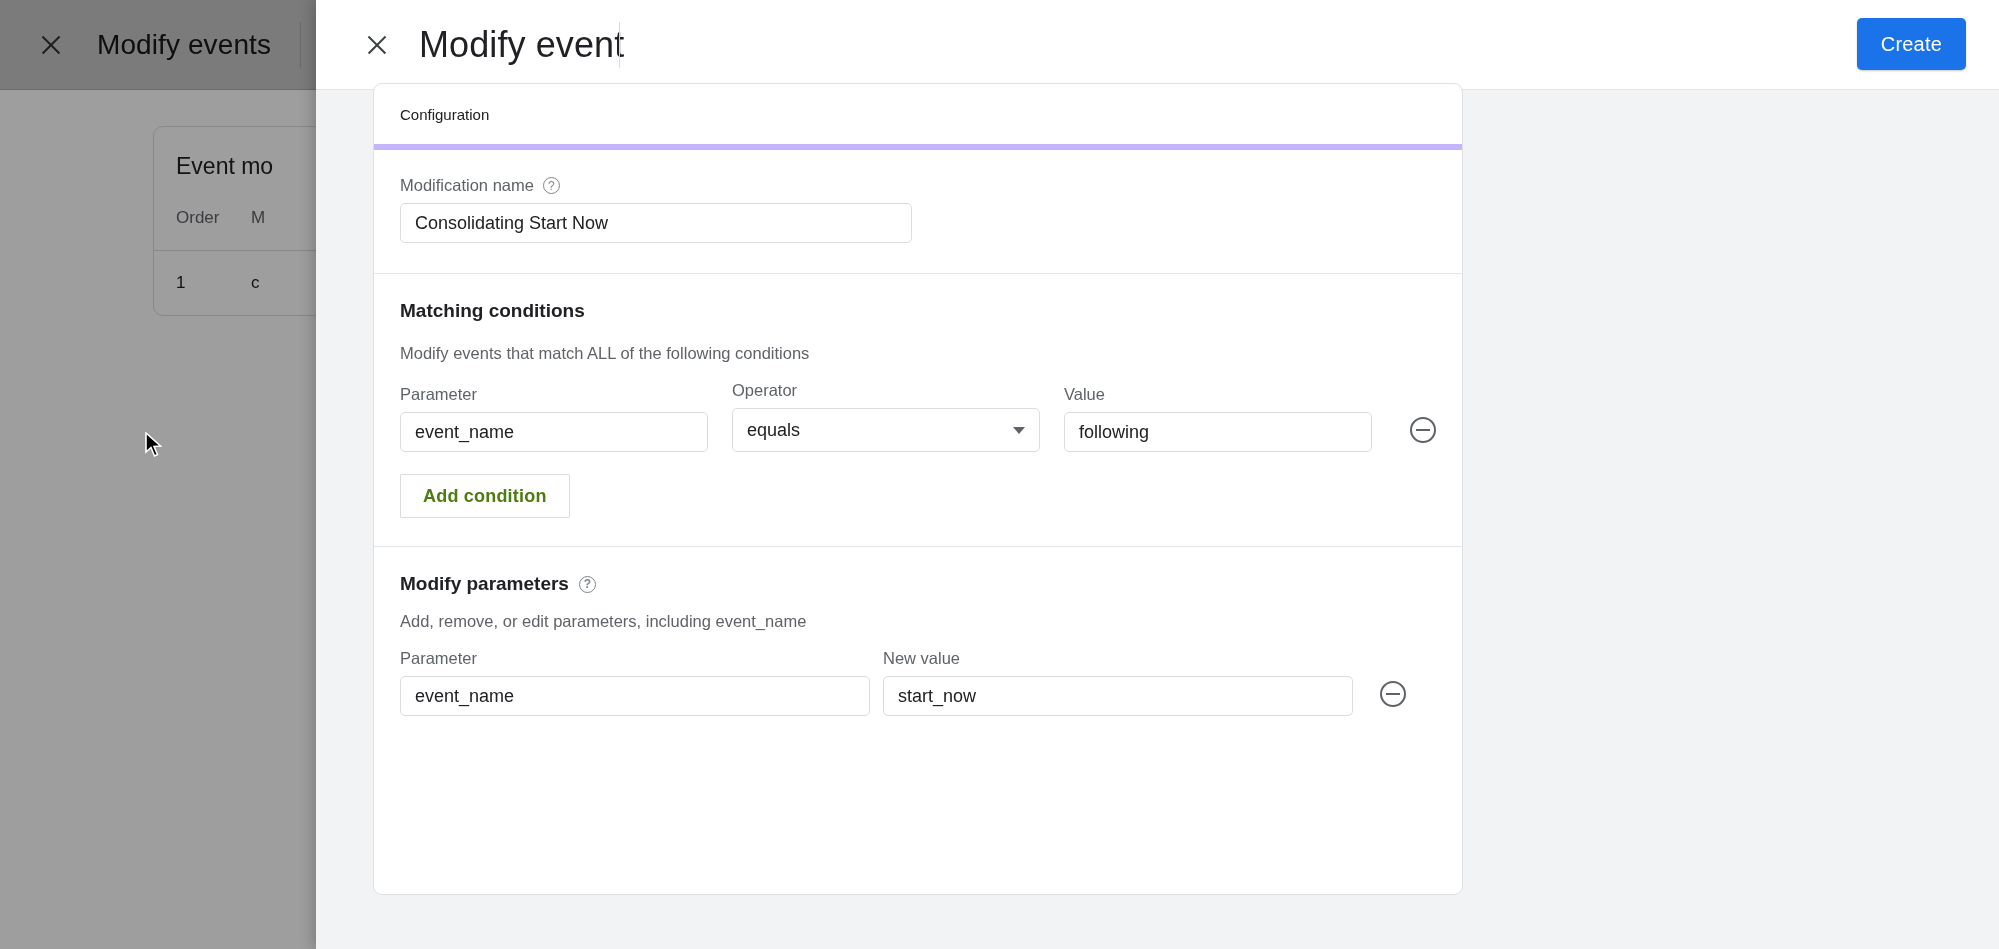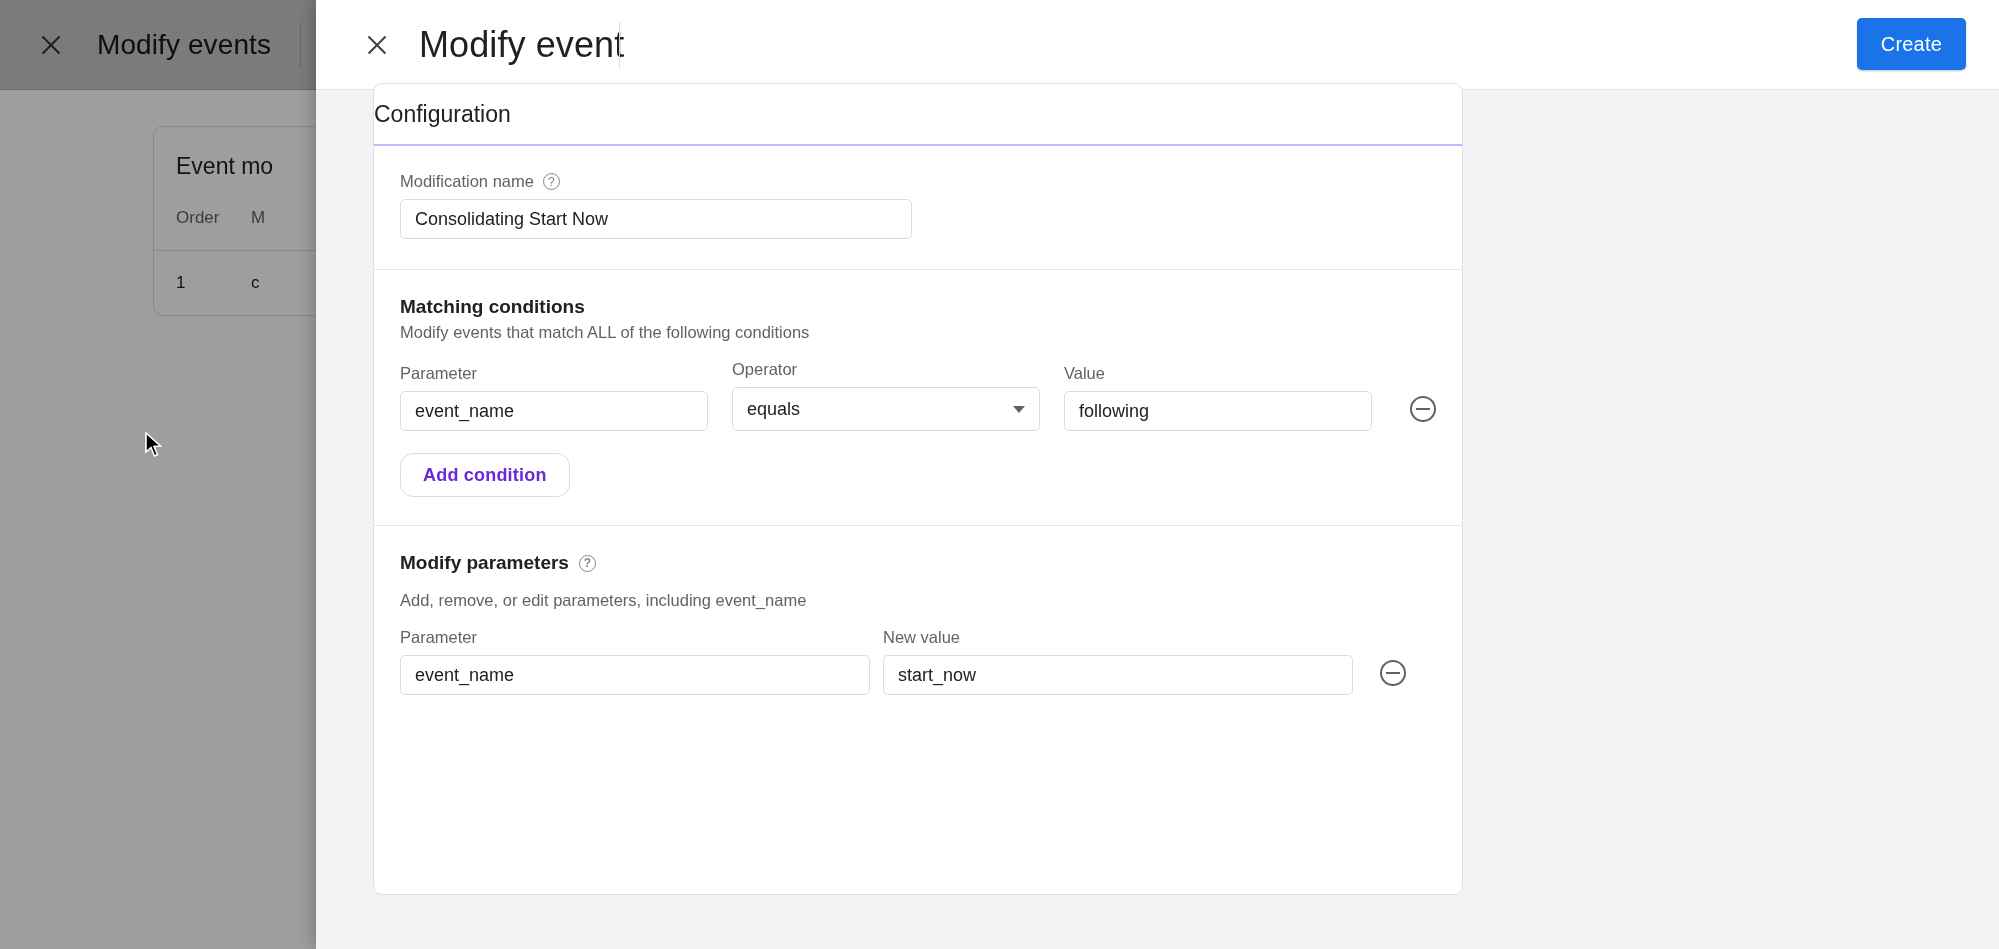--- a/index.html
+++ b/index.html
@@ -218,22 +218,23 @@
     background: #ffffff;
     border: 1px solid #e0e0e0;
     border-radius: 9px;
     box-sizing: border-box;
     overflow: hidden;
   }
   .config-header {
     height: 60px;
     display: flex;
     align-items: center;
-    border-bottom: 2px solid #c4b5fd;
-    font-size: 23px;
+    padding-left: 26px;
+    border-bottom: 6px solid #c4b5fd;
+    font-size: 15px;
     color: #202124;
   }
 
   .section {
     padding: 0 26px;
   }
   .section-divider {
     height: 1px;
     background: #e6e7e8;
     margin: 0;
@@ -333,23 +334,23 @@
     top: 10px;
     width: 14px;
     height: 2px;
     background: #5f6368;
   }
 
   .outline-btn {
     height: 44px;
     padding: 0 22px;
     border: 1px solid #dadce0;
-    border-radius: 13px;
-    background: #ffffff;
-    color: #6d28d9;
+    border-radius: 1px;
+    background: #ffffff;
+    color: #4d7c0f;
     font-size: 18px;
     font-weight: bold;
     cursor: pointer;
     font-family: "Liberation Sans", sans-serif;
     display: inline-flex;
     align-items: center;
     letter-spacing: .2px;
   }
 </style>
 </head>
@@ -404,21 +405,21 @@
             <span class="help-icon">?</span>
           </div>
           <div class="text-input">Consolidating Start Now</div>
         </div>
       </div>
 
       <div class="section-divider"></div>
 
       <div class="section" style="padding-top:26px; padding-bottom:28px;">
         <div class="section-title">Matching conditions</div>
-        <div class="section-sub" style="margin-top:5px;">Modify events that match ALL of the following conditions</div>
+        <div class="section-sub" style="margin-top:22px;">Modify events that match ALL of the following conditions</div>
 
         <div class="row-grid" style="margin-top:18px; gap:24px;">
           <div class="col" style="width:322px;">
             <div class="field-label">Parameter</div>
             <div class="text-input">event_name</div>
           </div>
           <div class="col" style="width:322px;">
             <div class="field-label">Operator</div>
             <div class="select-input">
               <span>equals</span>

